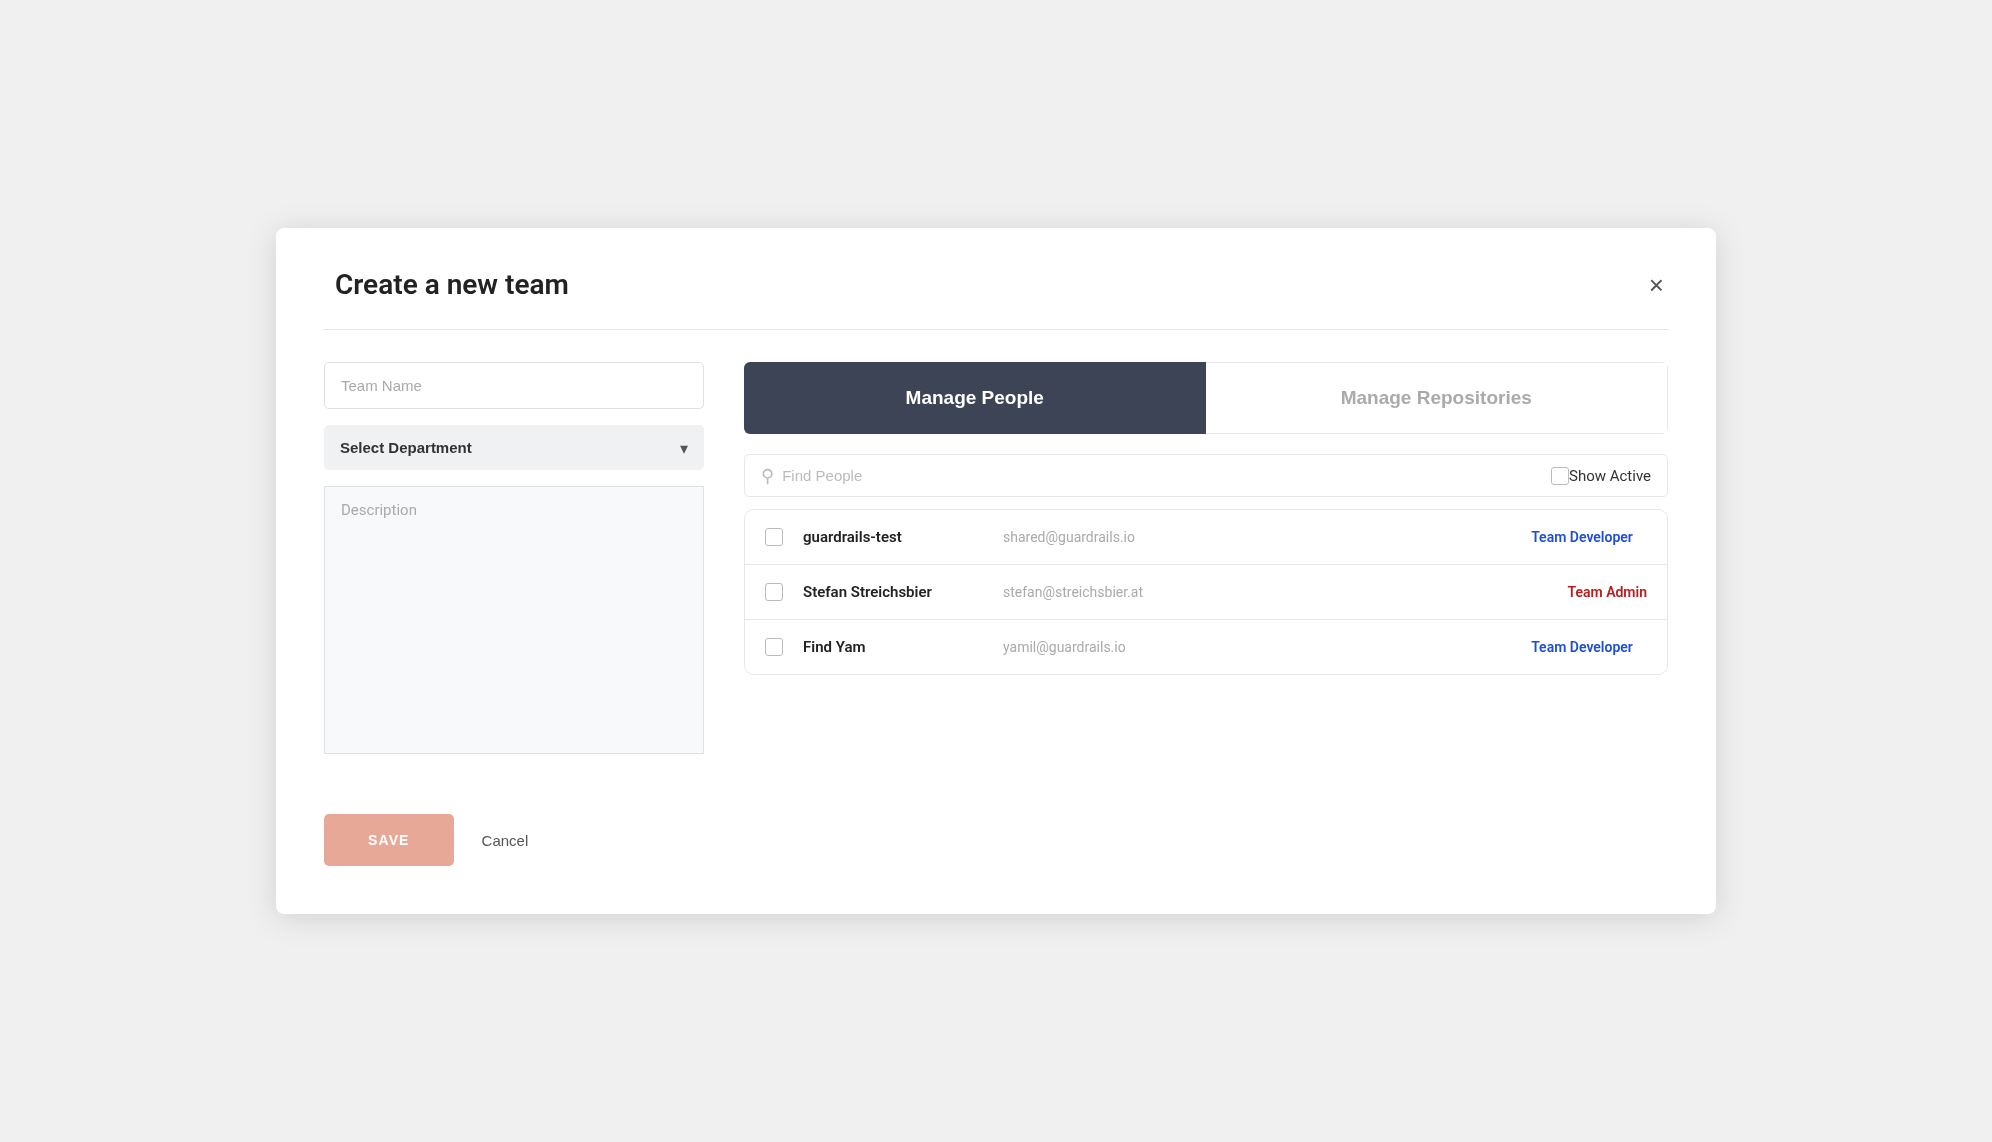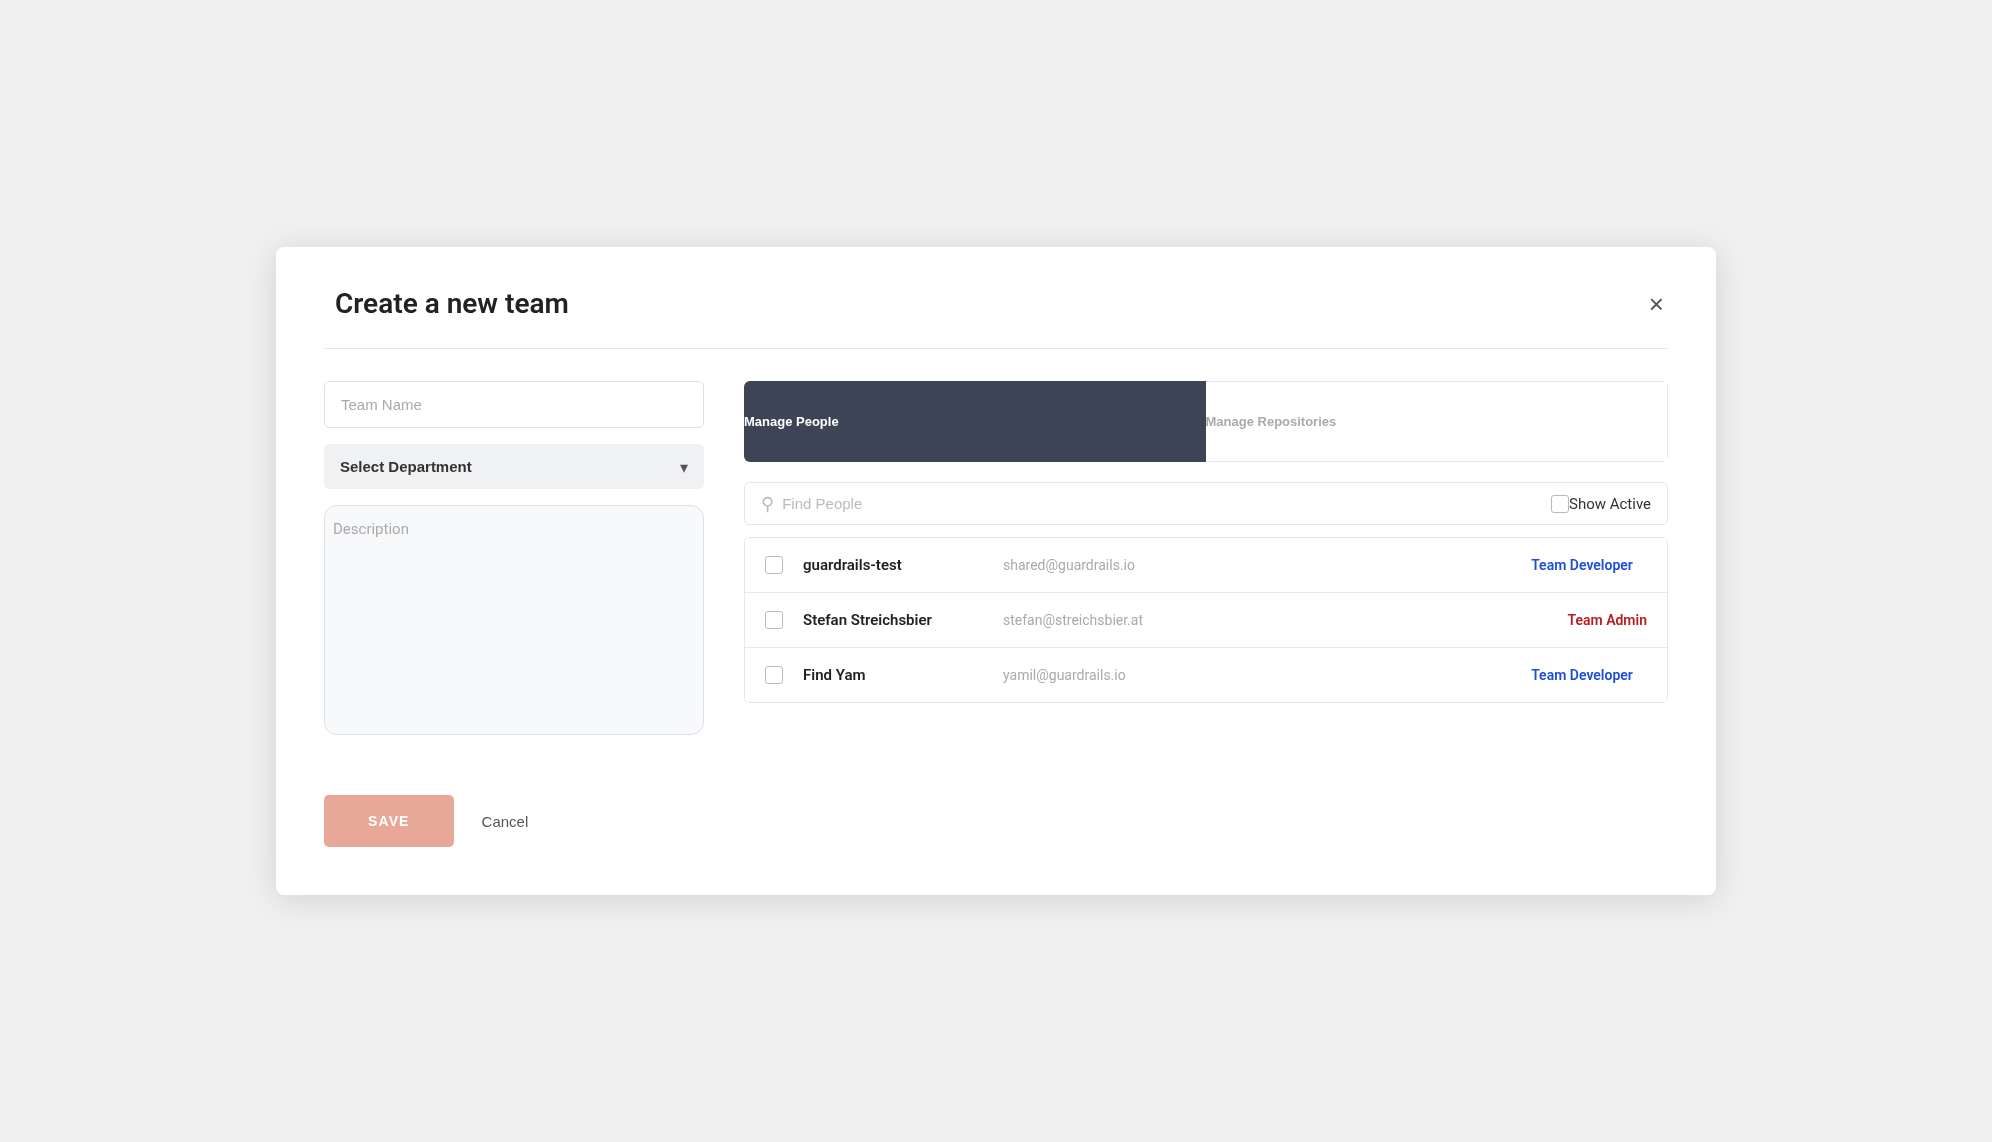--- a/index.html
+++ b/index.html
@@ -90,24 +90,24 @@
       position: absolute;
       right: 16px;
       top: 50%;
       transform: translateY(-50%);
       pointer-events: none;
       color: #555;
       font-size: 16px;
     }
     .description-textarea {
       width: 100%;
-      height: 230px;
+      height: 268px;
       border: 1.5px solid #dde1e7;
-      border-radius: 13px;
-      padding: 14px 8px;
+      border-radius: 1px;
+      padding: 14px 16px;
       font-size: 15px;
       color: #aaa;
       background: #f8f9fb;
       resize: none;
       outline: none;
       font-family: inherit;
     }
     .description-textarea::placeholder { color: #aaa; }
 
     
@@ -116,23 +116,23 @@
       min-width: 0;
     }
     .tabs {
       display: flex;
       border-radius: 6px;
       overflow: hidden;
       margin-bottom: 20px;
     }
     .tab {
       flex: 1;
-      padding: 32px 0;
-      text-align: left;
-      font-size: 13px;
+      padding: 24px 0;
+      text-align: center;
+      font-size: 19px;
       font-weight: 600;
       cursor: pointer;
       border: none;
       outline: none;
     }
     .tab-active {
       background: #3d4455;
       color: #fff;
     }
     .tab-inactive {
@@ -180,21 +180,21 @@
       appearance: none;
       cursor: pointer;
     }
     .show-active-label {
       font-size: 15px;
       color: #333;
       white-space: nowrap;
     }
     .people-list {
       border: 1.5px solid #e5e7eb;
-      border-radius: 5px;
+      border-radius: 10px;
       overflow: hidden;
     }
     .people-row {
       display: flex;
       align-items: center;
       padding: 18px 20px;
       border-bottom: 1.5px solid #e5e7eb;
       gap: 20px;
       background: #fff;
     }

